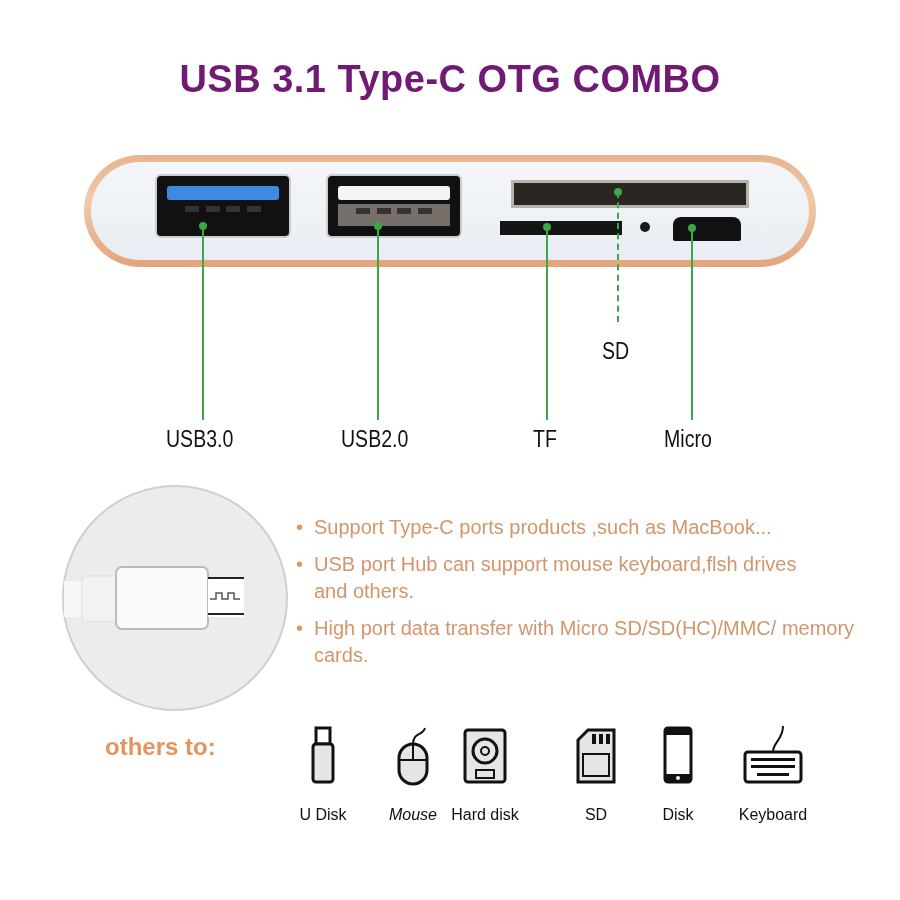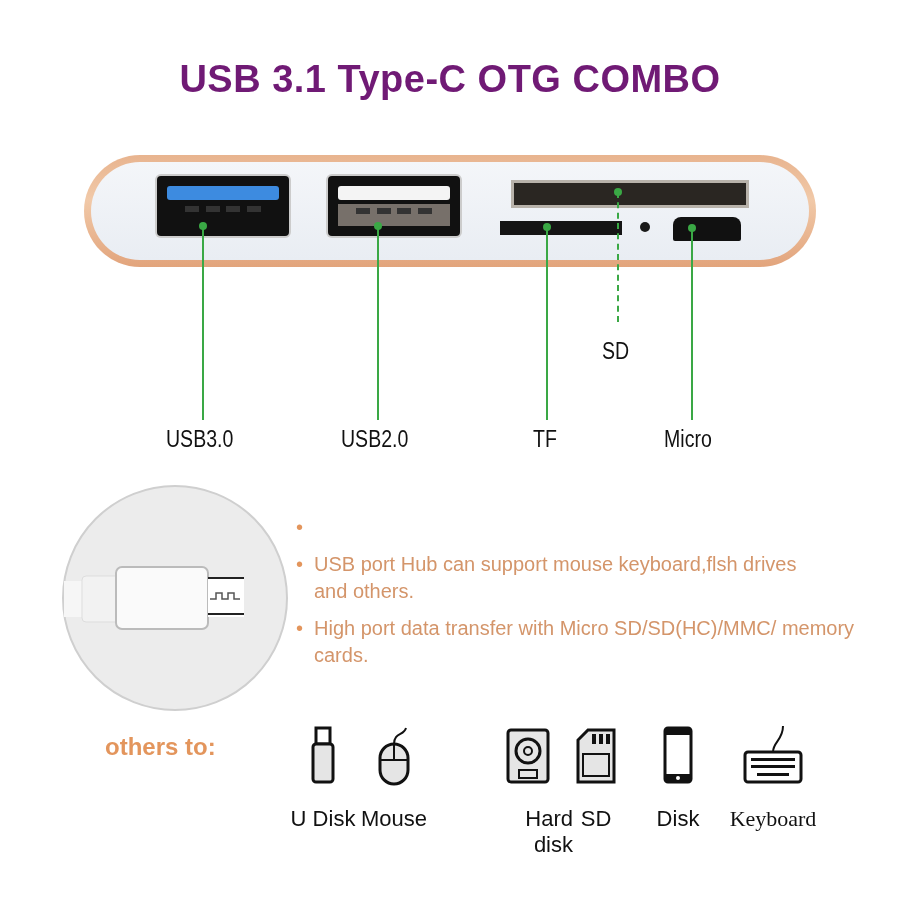--- a/index.html
+++ b/index.html
@@ -20,21 +20,21 @@
   .leader.dashed { background:none; border-left:2px dashed #3aa845; width:0; }
   .node { width:8px; height:8px; border-radius:50%; background:#3aa845; }
   .port-label { font-size:23px; color:#111; transform:scaleX(0.85); transform-origin:left; }
   .circle { left:62px; top:485px; width:222px; height:222px; border-radius:50%; background:#ececec; border:2px solid #cfcfcf; }
   .bullets { left:296px; top:514px; width:590px; }
   .bullet { font-size:20px; color:#d4956a; line-height:27px; margin-bottom:10px; display:flex; }
   .bullet .b { width:18px; flex:none; color:#e3955c; }
   .connect { left:105px; top:733px; font-size:24px; font-weight:bold; color:#e3955c; }
   .dev { top:724px; width:90px; text-align:center; }
   .dev svg { display:block; margin:0 auto; }
-  .dev span { display:block; font-size:22px; color:#111; margin-top:20px; }
+  .dev span { display:block; font-size:16px; color:#111; margin-top:20px; }
 </style>
 </head>
 <body>
 
 <div class="abs title">USB 3.1 Type-C OTG COMBO</div>
 
 <div class="abs hub">
     <div class="hub-inner"></div>
   </div>
 
@@ -86,50 +86,51 @@
     <rect x="144" y="90" width="36" height="40" fill="#fff"></rect>
     <line x1="144" y1="91" x2="180" y2="91" stroke="#222" stroke-width="2"></line>
     <line x1="144" y1="127" x2="180" y2="127" stroke="#222" stroke-width="2"></line>
     <polyline points="146,112 152,112 152,106 158,106 158,112 164,112 164,106 170,106 170,112 176,112" fill="none" stroke="#555" stroke-width="1.5"></polyline>
   </svg>
 </div>
 
 <div class="abs bullets">
   <div class="bullet">
       <span class="b">•</span>
+      <span>Support Type-C ports products ,such as MacBook...</span>
     </div>
   <div class="bullet" style="width:520px;">
       <span class="b">•</span>
       <span>USB port Hub can support mouse keyboard,flsh drives and others.</span>
     </div>
   <div class="bullet" style="width:580px;">
       <span class="b">•</span>
       <span>High port data transfer with Micro SD/SD(HC)/MMC/ memory cards.</span>
     </div>
 </div>
 
 <div class="abs connect">others to:</div>
 
 <div class="abs dev" style="left:278px;">
   <svg width="40" height="62" viewBox="0 0 40 62">
       <rect x="13" y="4" width="14" height="16" fill="none" stroke="#111" stroke-width="3"></rect>
       <rect x="10" y="20" width="20" height="38" rx="3" fill="#e5e5e5" stroke="#111" stroke-width="3"></rect>
     </svg>
   <span>U Disk</span>
 </div>
-<div class="abs dev" style="left:349px;">
+<div class="abs dev" style="left:368px;font-style:italic;">
   <svg width="40" height="62" viewBox="0 0 40 62">
       <path d="M20 20 C20 8 30 12 32 4" fill="none" stroke="#111" stroke-width="2"></path>
       <rect x="6" y="20" width="28" height="40" rx="14" fill="#e5e5e5" stroke="#111" stroke-width="3"></rect>
       <line x1="6" y1="36" x2="34" y2="36" stroke="#111" stroke-width="2"></line>
       <line x1="20" y1="20" x2="20" y2="36" stroke="#111" stroke-width="2"></line>
     </svg>
   <span>Mouse</span>
 </div>
-<div class="abs dev" style="left:483px;text-align:right;">
+<div class="abs dev" style="left:440px;">
   <svg width="46" height="62" viewBox="0 0 46 62">
       <rect x="3" y="6" width="40" height="52" rx="3" fill="#e5e5e5" stroke="#111" stroke-width="3"></rect>
       <circle cx="23" cy="27" r="12" fill="none" stroke="#111" stroke-width="3"></circle>
       <circle cx="23" cy="27" r="4" fill="none" stroke="#111" stroke-width="2"></circle>
       <rect x="14" y="46" width="18" height="8" fill="none" stroke="#111" stroke-width="2"></rect>
     </svg>
   <span>Hard disk</span>
 </div>
 <div class="abs dev" style="left:551px;">
   <svg width="44" height="62" viewBox="0 0 44 62">
@@ -143,21 +144,21 @@
 </div>
 <div class="abs dev" style="left:633px;">
   <svg width="36" height="62" viewBox="0 0 36 62">
       <rect x="5" y="4" width="26" height="54" rx="3" fill="#fff" stroke="#111" stroke-width="3"></rect>
       <rect x="5" y="4" width="26" height="7" fill="#111"></rect>
       <rect x="5" y="50" width="26" height="8" fill="#111"></rect>
       <circle cx="18" cy="54" r="2" fill="#fff"></circle>
     </svg>
   <span>Disk</span>
 </div>
-<div class="abs dev" style="left:728px;font-family:Liberation Serif, serif;">
+<div class="abs dev" style="left:728px;">
   <svg width="64" height="62" viewBox="0 0 64 62">
       <path d="M32 28 C32 18 42 16 42 2" fill="none" stroke="#111" stroke-width="2"></path>
       <rect x="4" y="28" width="56" height="30" rx="3" fill="#fff" stroke="#111" stroke-width="3"></rect>
       <g fill="#111">
         <rect x="10" y="34" width="44" height="3"></rect>
         <rect x="10" y="41" width="44" height="3"></rect>
         <rect x="16" y="49" width="32" height="3"></rect>
       </g>
     </svg>
   <span>Keyboard</span>

